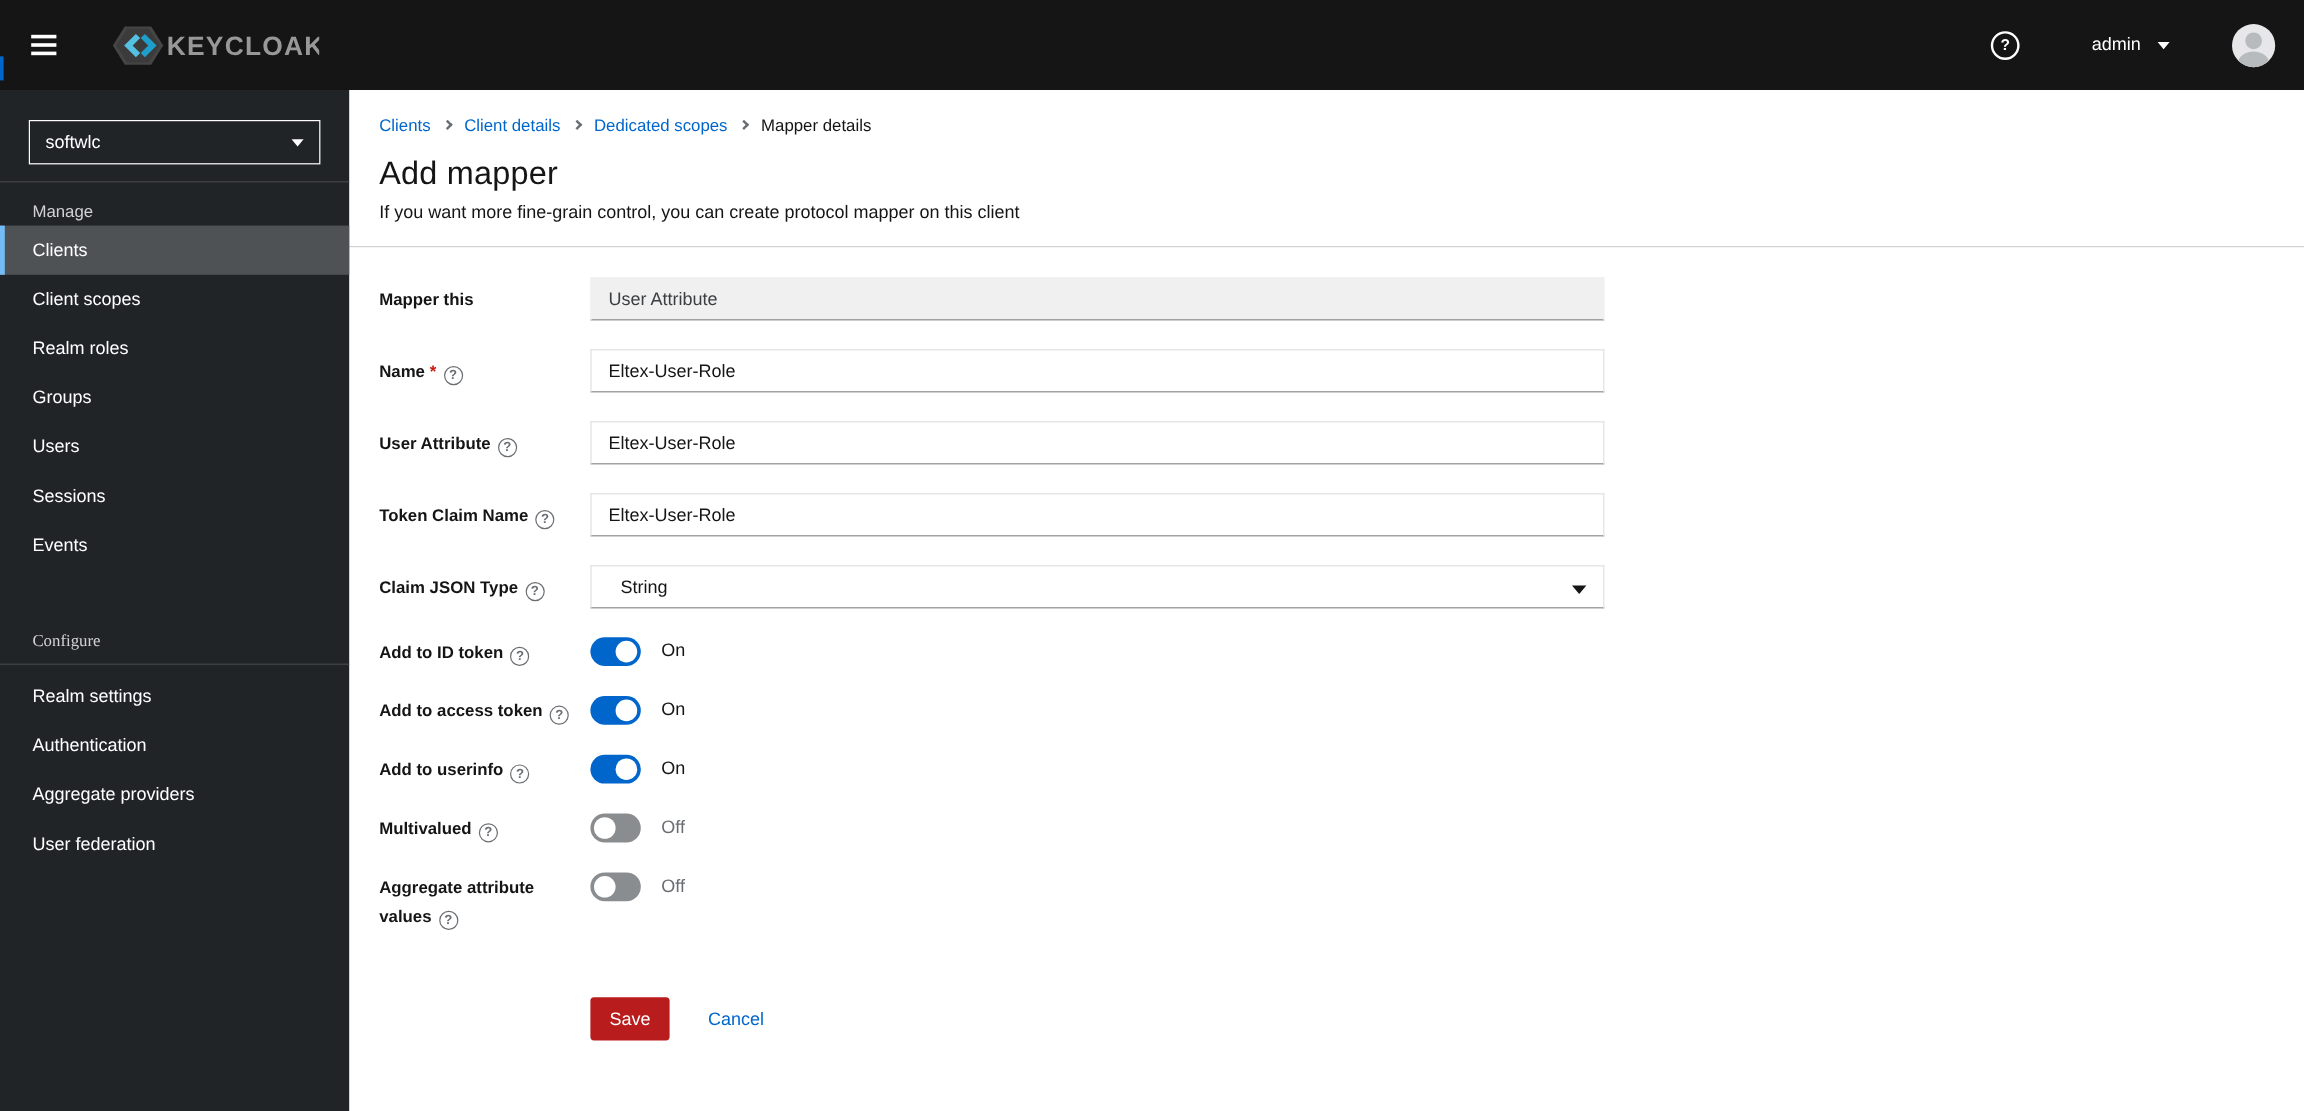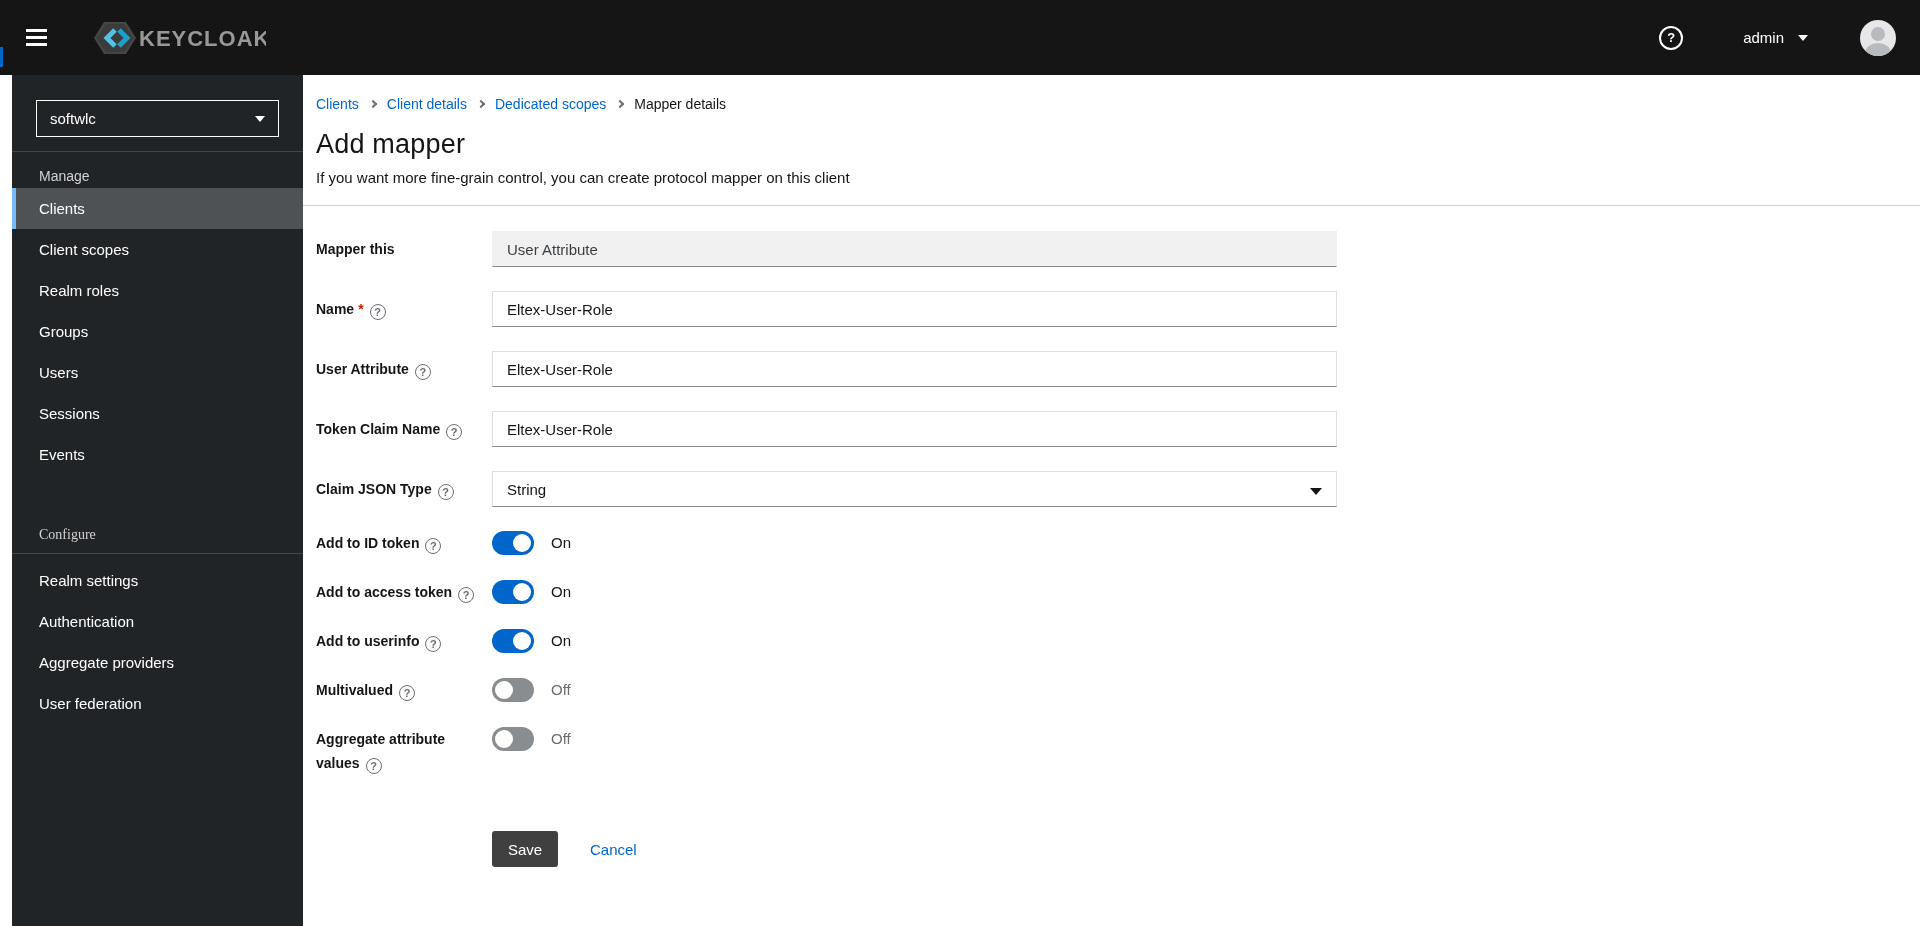--- a/index.html
+++ b/index.html
@@ -14,21 +14,21 @@
   .masthead-right { margin-left:auto; display:flex; align-items:center; padding-right:24px; }
   .help-btn { width:24px; height:24px; border-radius:50%; border:2px solid #fff; color:#fff; background:transparent; font-size:13px; font-weight:bold; line-height:20px; text-align:center; cursor:pointer; margin-right:60px; }
   .user-menu { display:flex; align-items:center; cursor:pointer; margin-right:52px; }
   .user-name { color:#fff; font-size:15px; }
   .caret-down-white { width:0; height:0; border-left:5px solid transparent; border-right:5px solid transparent; border-top:6px solid #fff; margin-left:14px; }
   .avatar { width:36px; height:36px; border-radius:50%; background:#e7e7e9; overflow:hidden; position:relative; cursor:pointer; }
   .avatar .head { position:absolute; top:7px; left:11px; width:14px; height:14px; border-radius:50%; background:#b8bbbe; }
   .avatar .torso { position:absolute; top:23px; left:5px; width:26px; height:20px; border-radius:50%; background:#b8bbbe; }
 
   
-  .sidebar { position:absolute; left:12px; top:75px; width:291px; height:851px; background:#212427; z-index:20; }
+  .sidebar { position:absolute; left:0; top:75px; width:291px; height:851px; background:#212427; z-index:20; }
   .realm-selector { margin:25px 24px 0 24px; height:37px; border:1px solid #fff; display:flex; align-items:center; justify-content:space-between; padding:0 13px; cursor:pointer; }
   .realm-selector .realm-name { color:#fff; font-size:15px; }
   .sidebar-divider { border-bottom:1px solid #444548; margin-top:14px; }
   .nav-section-label { color:#d2d2d2; font-size:14px; padding:16px 0 4px 27px; }
   .nav-item { height:41px; display:flex; align-items:center; padding-left:27px; color:#fff; font-size:15px; cursor:pointer; list-style:none; }
   .nav-item.active { background:#4f5255; border-left:4px solid #73bcf7; padding-left:23px; }
   .nav-group-configure { margin-top:36px; }
   .nav-group-configure .nav-section-label { padding-bottom:10px;font-family:Liberation Serif, serif; }
 
   
@@ -43,37 +43,37 @@
   .header-rule { border-bottom:1px solid #d2d2d2; margin-top:19px; }
 
   
   .form { padding:25px 0 0 25px; }
   .form-row { display:flex; align-items:center; margin-bottom:24px; }
   .form-label { width:176px; flex:0 0 176px; font-size:14px; font-weight:bold; color:#151515; line-height:24px; padding-right:10px; }
   .req { color:#c9190b; margin-left:4px; }
   .help-icon { display:inline-block; width:16px; height:16px; border:1px solid #6a6e73; border-radius:50%; color:#6a6e73; font-size:11px; font-weight:bold; line-height:14px; text-align:center; margin-left:6px; vertical-align:-2px; cursor:pointer; }
   .field-input { width:845px; height:36px; border:1px solid #e0e0e0; border-bottom:1px solid #8a8d90; background:#fff; font-size:15px; color:#151515; padding:0 14px; font-family:"Liberation Sans", sans-serif; }
   .field-input.disabled { background:#f0f0f0; border-color:#f0f0f0; border-bottom-color:#8a8d90; color:#3c3f42; }
-  .field-select { width:845px; height:36px; border:1px solid #e0e0e0; border-bottom:1px solid #8a8d90; background:#fff; font-size:15px; color:#151515; padding:0 14px; display:flex; align-items:center; position:relative; cursor:pointer; }
+  .field-select { width:845px; height:36px; border:1px solid #e0e0e0; border-bottom:1px solid #8a8d90; background:#fff; font-size:15px; color:#151515; padding:0 24px; display:flex; align-items:center; position:relative; cursor:pointer; }
   .select-caret { position:absolute; right:14px; top:16px; width:0; height:0; border-left:6px solid transparent; border-right:6px solid transparent; border-top:7px solid #151515; }
 
   .toggle-row { margin-bottom:25px; align-items:flex-start; }
   .toggle-row .form-label { line-height:24px; }
   .switch { width:42px; height:24px; border-radius:12px; position:relative; cursor:pointer; flex:0 0 42px; }
   .switch .knob { position:absolute; top:3px; width:18px; height:18px; border-radius:50%; background:#fff; }
   .switch.on { background:#0066cc; } .switch.on .knob { right:3px; }
   .switch.off { background:#8a8d90; } .switch.off .knob { left:3px; }
   .switch-state { font-size:15px; margin-left:17px; line-height:24px; }
   .switch-state.on { color:#151515; }
   .switch-state.off { color:#6a6e73; }
   .row-aggregate { height:48px; }
 
   .action-row { margin-top:56px; display:flex; align-items:center; margin-bottom:0; }
   .action-offset { width:176px; flex:0 0 176px; }
-  .save-btn { width:66px; height:36px; background:#404040; color:#fff; border:none; border-radius:3px; font-size:15px; font-family:"Liberation Sans", sans-serif; cursor:pointer; }
+  .save-btn { width:66px; height:36px; background:#b91c1c; color:#fff; border:none; border-radius:3px; font-size:15px; font-family:"Liberation Sans", sans-serif; cursor:pointer; }
   .cancel-link { margin-left:32px; color:#0066cc; font-size:15px; text-decoration:none; cursor:pointer; }
 </style>
 </head>
 <body>
 
 <header class="masthead">
   <div class="masthead-accent"></div>
   <button class="hamburger">
       <span></span>
       <span></span>

